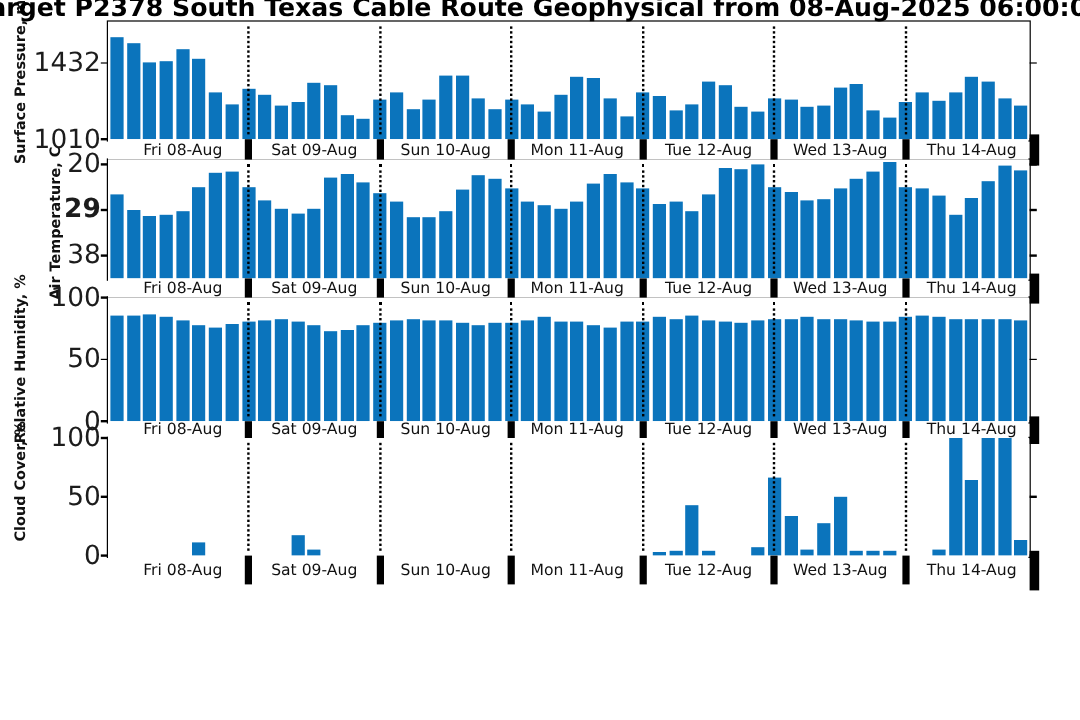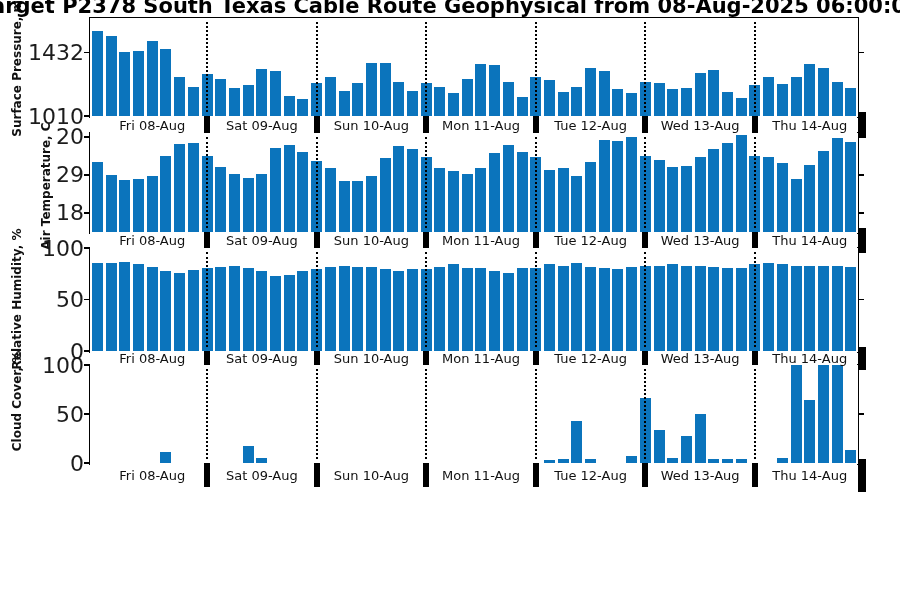--- a/index.html
+++ b/index.html
@@ -174,24 +174,24 @@
       <div class="bar" style="left: 845.302px; top: 142.138px; width: 11px; height: 89.8615px; background: rgb(11, 116, 188);"></div>
       <div class="dotline" style="left: 206.071px; top: 137px; height: 91px;"></div>
       <div class="dotline" style="left: 315.642px; top: 137px; height: 91px;"></div>
       <div class="dotline" style="left: 425.214px; top: 137px; height: 91px;"></div>
       <div class="dotline" style="left: 534.785px; top: 137px; height: 91px;"></div>
       <div class="dotline" style="left: 644.356px; top: 137px; height: 91px;"></div>
       <div class="dotline" style="left: 753.927px; top: 137px; height: 91px;"></div>
       <div class="panel-box" style="left: 89px; top: 132px; width: 770px; height: 102px;"></div>
       <div class="tickmark" style="left: 84px; top: 212.212px; width: 6px; height: 1.5px;"></div>
       <div class="tickmark" style="left: 858px; top: 212.212px; width: 6px; height: 1.5px;"></div>
-      <div class="yticklabel" style="top: 198.962px;">18</div>
+      <div class="yticklabel" style="top: 198.962px;">38</div>
       <div class="tickmark" style="left: 84px; top: 174.135px; width: 6px; height: 1.5px;"></div>
       <div class="tickmark" style="left: 858px; top: 174.135px; width: 6px; height: 1.5px;"></div>
-      <div class="yticklabel" style="top: 160.885px;">29</div>
+      <div class="yticklabel" style="top: 160.885px; font-weight: bold;">29</div>
       <div class="tickmark" style="left: 84px; top: 136.058px; width: 6px; height: 1.5px;"></div>
       <div class="tickmark" style="left: 858px; top: 136.058px; width: 6px; height: 1.5px;"></div>
       <div class="yticklabel" style="top: 122.808px;">20</div>
       <div class="ylabel" style="left: -64px; top: 179px;">Air Temperature, C</div>
       <div class="bar" style="left: 92px; top: 263.45px; width: 11px; height: 87.55px; background: rgb(11, 116, 188);"></div>
       <div class="bar" style="left: 105.696px; top: 263.45px; width: 11px; height: 87.55px; background: rgb(11, 116, 188);"></div>
       <div class="bar" style="left: 119.393px; top: 262.42px; width: 11px; height: 88.58px; background: rgb(11, 116, 188);"></div>
       <div class="bar" style="left: 133.089px; top: 264.48px; width: 11px; height: 86.52px; background: rgb(11, 116, 188);"></div>
       <div class="bar" style="left: 146.786px; top: 266.54px; width: 11px; height: 84.46px; background: rgb(11, 116, 188);"></div>
       <div class="bar" style="left: 160.482px; top: 270.66px; width: 11px; height: 80.34px; background: rgb(11, 116, 188);"></div>

